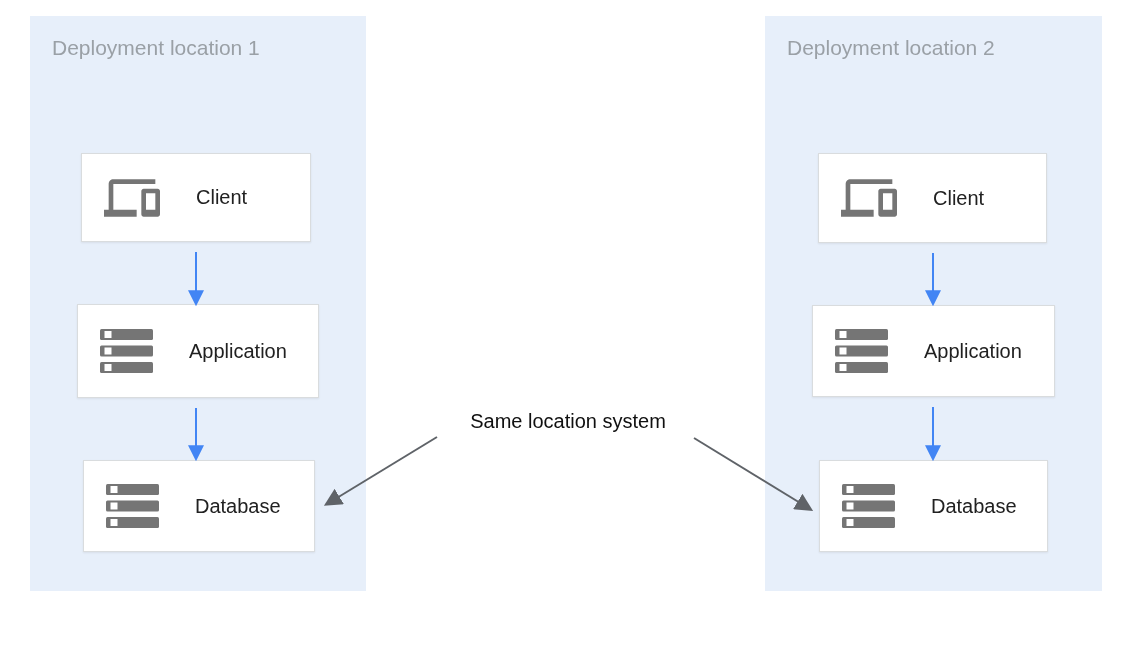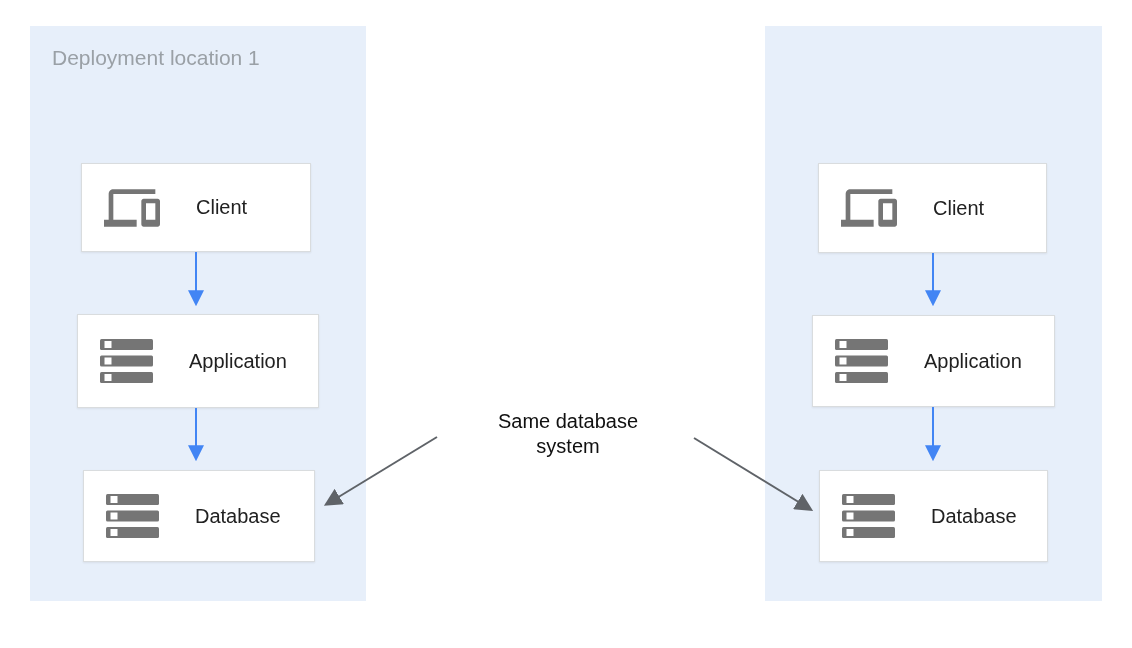--- a/index.html
+++ b/index.html
@@ -4,21 +4,21 @@
 <style>
   html,body{margin:0;padding:0;background:#ffffff;}
   .page{
     position:relative;
     width:1132px;height:648px;
     background:#ffffff;
     font-family:"Liberation Sans","DejaVu Sans",sans-serif;
     overflow:hidden;
   }
   .panel{
-    position:absolute;top:26px;height:575px;
+    position:absolute;top:16px;height:575px;
     background:#e7effa;
   }
   .panel.left{left:30px;width:336px;}
   .panel.right{left:765px;width:337px;}
   .panel-title{
     position:absolute;left:22px;top:20px;
     font-size:21px;color:#9aa0a6;
     white-space:nowrap;
   }
   .node{
@@ -89,20 +89,21 @@
           <rect x="4.5" y="2" width="7" height="7" fill="#ffffff"></rect>
           <rect x="4.5" y="18.5" width="7" height="7" fill="#ffffff"></rect>
           <rect x="4.5" y="35" width="7" height="7" fill="#ffffff"></rect>
         </svg>
       </span>
       <span class="node-label">Database</span>
     </div>
   </div>
 
   <div class="panel right">
+    <div class="panel-title">Deployment location 2</div>
 
     <div class="node n-client">
       <span class="icon">
         <svg width="56" height="38" viewBox="0 4 24 16" aria-hidden="true">
           <path fill="#757575" d="M4 6h18V4H4c-1.1 0-2 .9-2 2v11H0v3h14v-3H4V6zm19 2h-6c-.55 0-1 .45-1 1v10c0 .55.45 1 1 1h6c.55 0 1-.45 1-1V9c0-.55-.45-1-1-1zm-1 9h-4v-7h4v7z"></path>
         </svg>
       </span>
       <span class="node-label">Client</span>
     </div>
 
@@ -128,21 +129,21 @@
           <rect x="0" y="33" width="53" height="11" rx="1.5" fill="#757575"></rect>
           <rect x="4.5" y="2" width="7" height="7" fill="#ffffff"></rect>
           <rect x="4.5" y="18.5" width="7" height="7" fill="#ffffff"></rect>
           <rect x="4.5" y="35" width="7" height="7" fill="#ffffff"></rect>
         </svg>
       </span>
       <span class="node-label">Database</span>
     </div>
   </div>
 
-  <div class="annotation-label">Same database system</div>
+  <div class="annotation-label">Same location system</div>
 
   <svg class="arrow-overlay" width="1132" height="648" viewBox="0 0 1132 648">
     <defs>
       <marker id="headBlue" viewBox="0 0 10 10" refX="8" refY="5" markerWidth="8" markerHeight="8" orient="auto-start-reverse">
         <path d="M0,0 L10,5 L0,10 z" fill="#4285f4"></path>
       </marker>
       <marker id="headGray" viewBox="0 0 10 10" refX="8" refY="5" markerWidth="9" markerHeight="9" orient="auto-start-reverse">
         <path d="M0,0 L10,5 L0,10 z" fill="#5f6368"></path>
       </marker>
     </defs>

